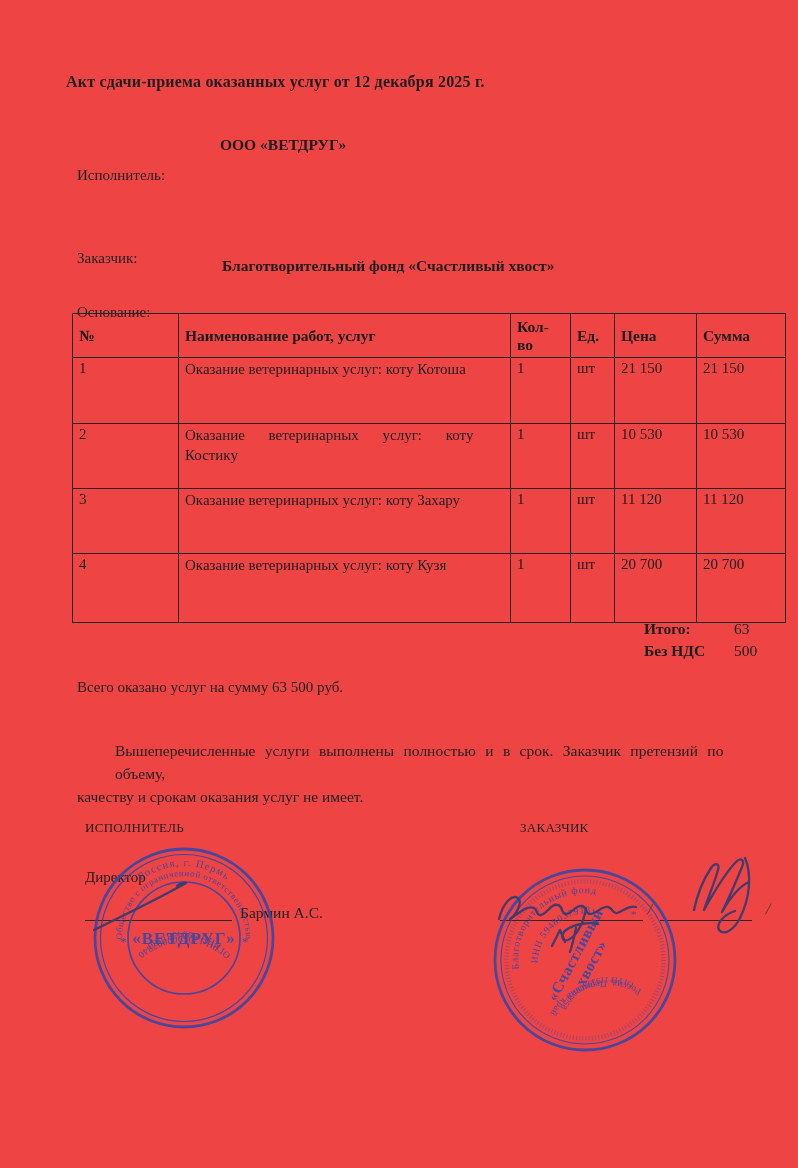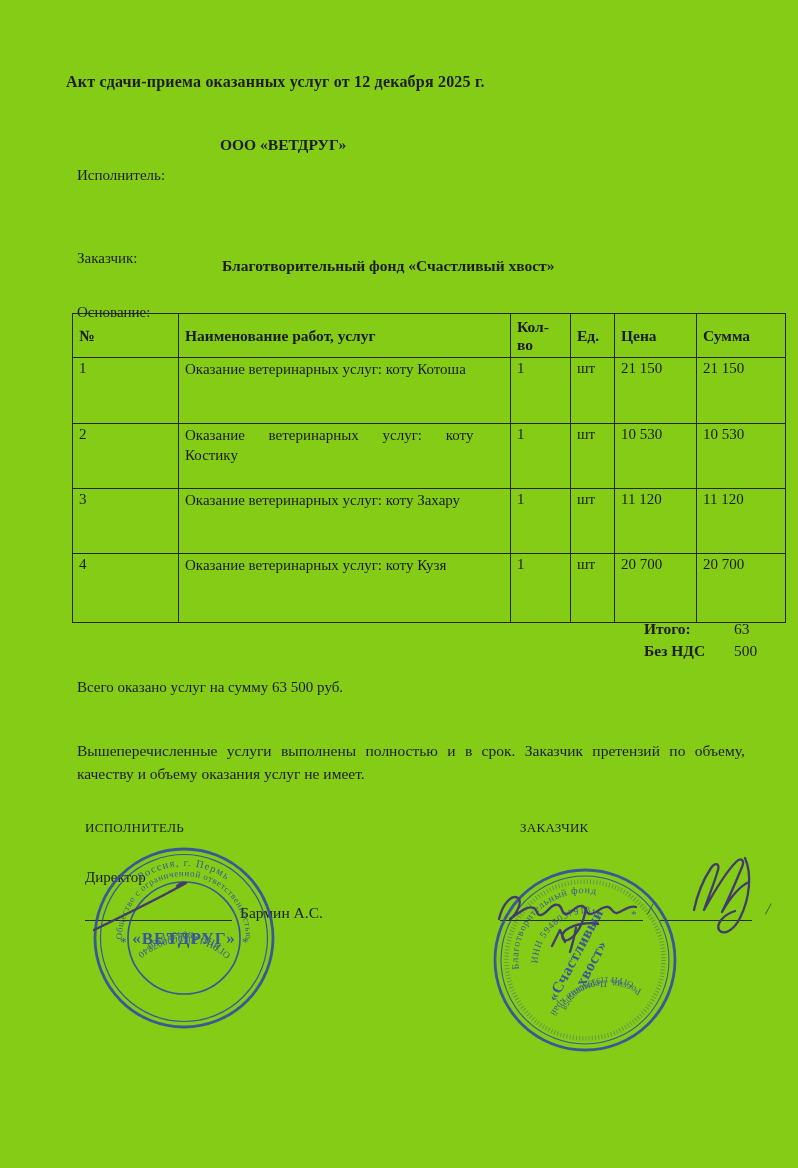--- a/index.html
+++ b/index.html
@@ -1,18 +1,18 @@
 <!DOCTYPE html>
 <html><head>
 <meta charset="utf-8">
 <style>
   html,body { margin:0; padding:0; background:#e8e6e2; }
   .page {
     position:relative; width:798px; height:1168px; margin:0 auto;
-    background:#84cc16;
+    background:#ef4444;
     font-family:"Liberation Serif","DejaVu Serif",serif;
     color:#1d1d1f; overflow:hidden;
   }
   .abs { position:absolute; }
   .doc-title { left:66px; top:73px; font-size:16px; font-weight:bold; letter-spacing:.2px; }
   .field-label { font-size:15px;margin-top:30px; }
   .field-value { font-size:15.5px; font-weight:bold; }
 
   table.services {
     position:absolute; left:72px; top:313px; width:713px;
@@ -31,21 +31,21 @@
   td.spread { word-spacing:20px; }
   tr.r1 td { height:61px; } tr.r2 td { height:60px; }
   tr.r3 td { height:60px; } tr.r4 td { height:64px; }
 
   .totals { left:644px; top:618px; font-size:15.5px; font-weight:bold; line-height:22px; }
   .totals .amount { position:absolute; left:90px; top:0; font-weight:normal; }
 
   .sum-line1 { left:77px; top:679px; font-size:15px; }
   .sum-line2 { left:77px; top:697px; font-size:15.5px; font-weight:bold; }
   .acceptance { left:77px; top:739px; width:690px; font-size:15.5px; line-height:23px; }
-  .acceptance .j1 { word-spacing:5.5px; display:block; }
+  .acceptance .j1 { word-spacing:5.5px; display:block;margin-left:38px; }
   .acceptance .j2 { display:block; }
 
   .sig-heading { font-size:13px; font-weight:normal; letter-spacing:.3px; }
   .director { left:85px; top:869px; font-size:15px; }
   .sig-line { border-bottom:1.4px solid #2b2b2b; height:0; }
   .signer-name { left:240px; top:904px; font-size:15.5px; }
   .slash { font-size:16px; color:#3a3a3a; transform:skewX(-12deg); }
 
   .stamp { opacity:.88; pointer-events:none; }
   .ink-layer { left:0; top:0; width:798px; height:1168px; pointer-events:none; z-index:5; }
@@ -128,21 +128,21 @@
   <div class="abs totals">
     <div>Итого:</div>
     <div class="amount">63 500</div>
     <div>Без НДС</div>
   </div>
 
   <div class="abs sum-line1">Всего оказано услуг на сумму 63 500 руб.</div>
 
   <div class="abs acceptance">
     <span class="j1">Вышеперечисленные услуги выполнены полностью и в срок. Заказчик претензий по объему,</span>
-    <span class="j2">качеству и объему оказания услуг не имеет.</span>
+    <span class="j2">качеству и срокам оказания услуг не имеет.</span>
   </div>
 
   <div class="abs sig-heading" style="left:85px; top:820px;">ИСПОЛНИТЕЛЬ</div>
   <div class="abs sig-heading" style="left:520px; top:820px;">ЗАКАЗЧИК</div>
   <div class="abs director">Директор</div>
 
   <div class="abs sig-line" style="left:85px; top:920px; width:147px;"></div>
   <div class="abs signer-name">Бармин А.С.</div>
 
   <div class="abs sig-line" style="left:500px; top:920px; width:143px;"></div>

